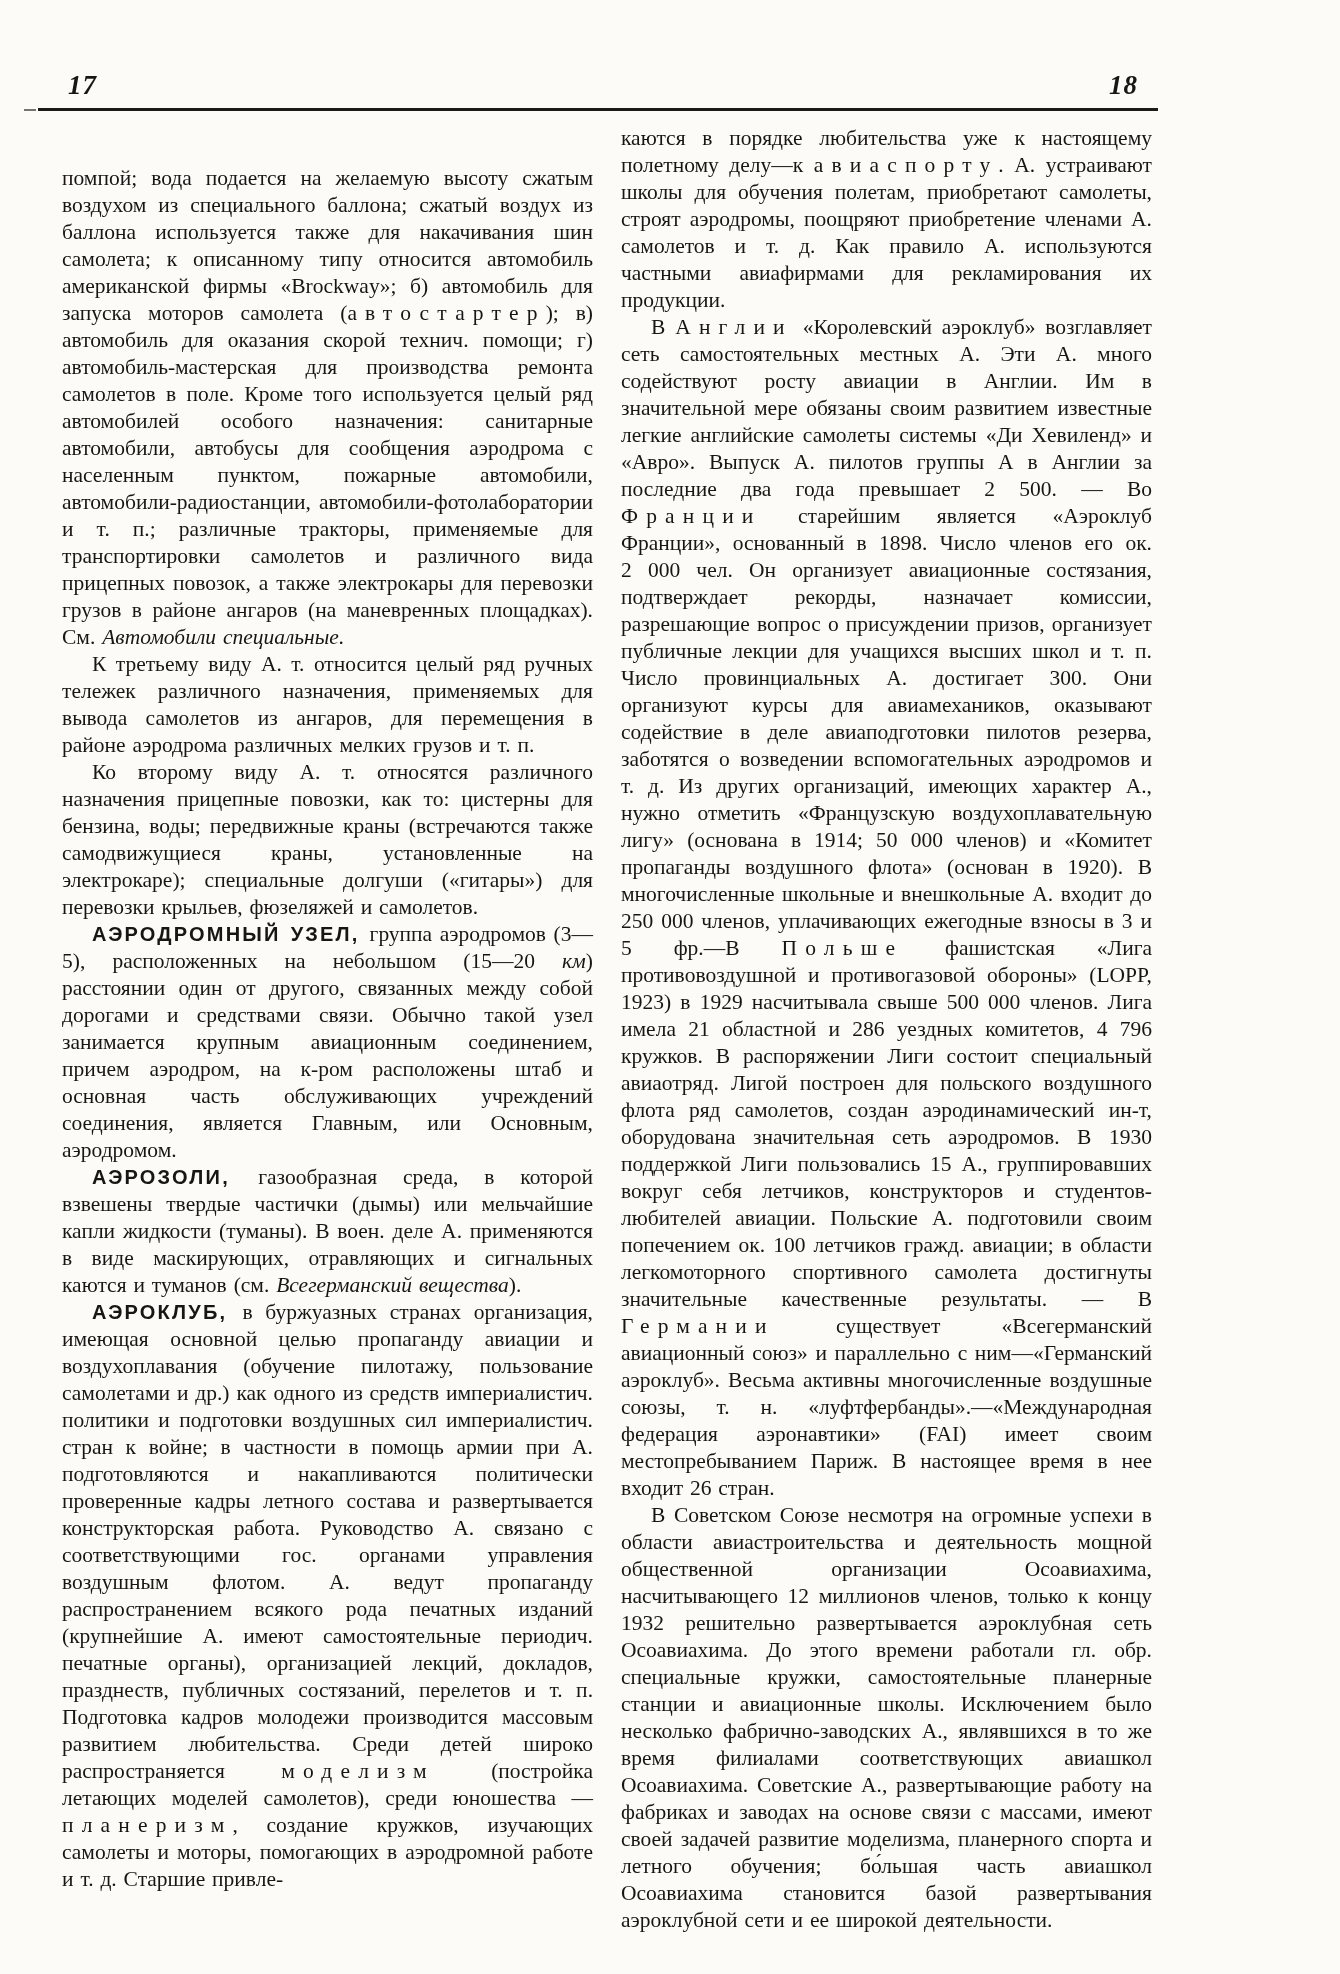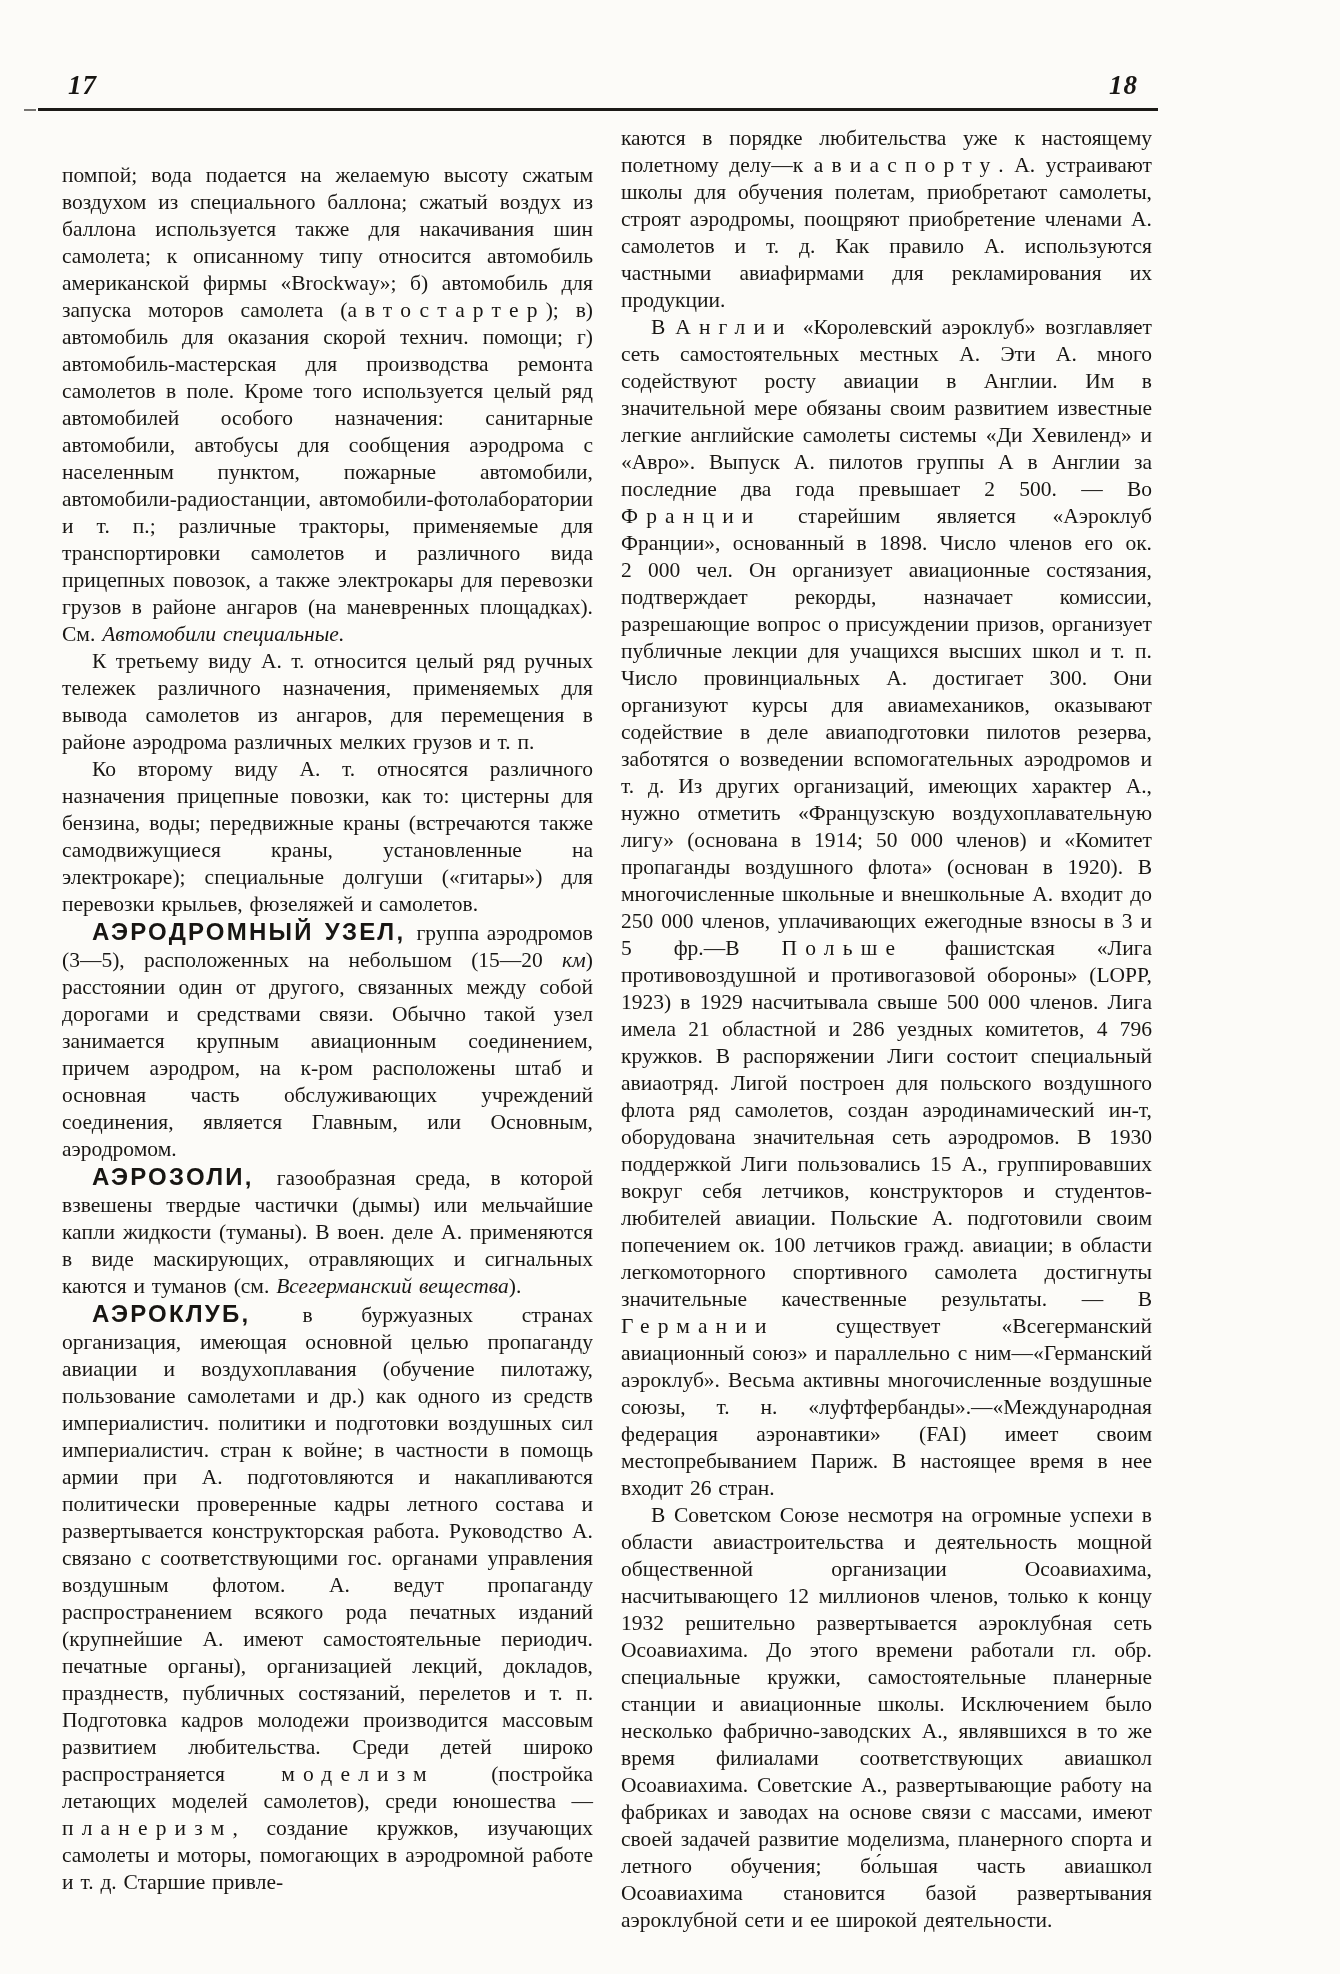--- a/index.html
+++ b/index.html
@@ -63,21 +63,21 @@
     -webkit-hyphens:auto;
   }
   p.para.indent{text-indent:30px;}
   p.para.lit{
     font-size:16.5px;line-height:20.5px;text-indent:24px;
     word-spacing:1px;margin:2px 0 3px 0;
   }
   .headword{
     font-family:"Liberation Sans","DejaVu Sans",sans-serif;
     font-weight:bold;
-    font-size:24px;
+    font-size:20px;
     letter-spacing:2.2px;
     white-space:normal;
     margin-top:22px;
   }
   .seg-normal{}
   .seg-italic{font-style:italic;}
   .seg-spaced{letter-spacing:.38em;}
   .signature{float:right;font-style:italic;padding-left:12px;}
 </style>
 </head>

